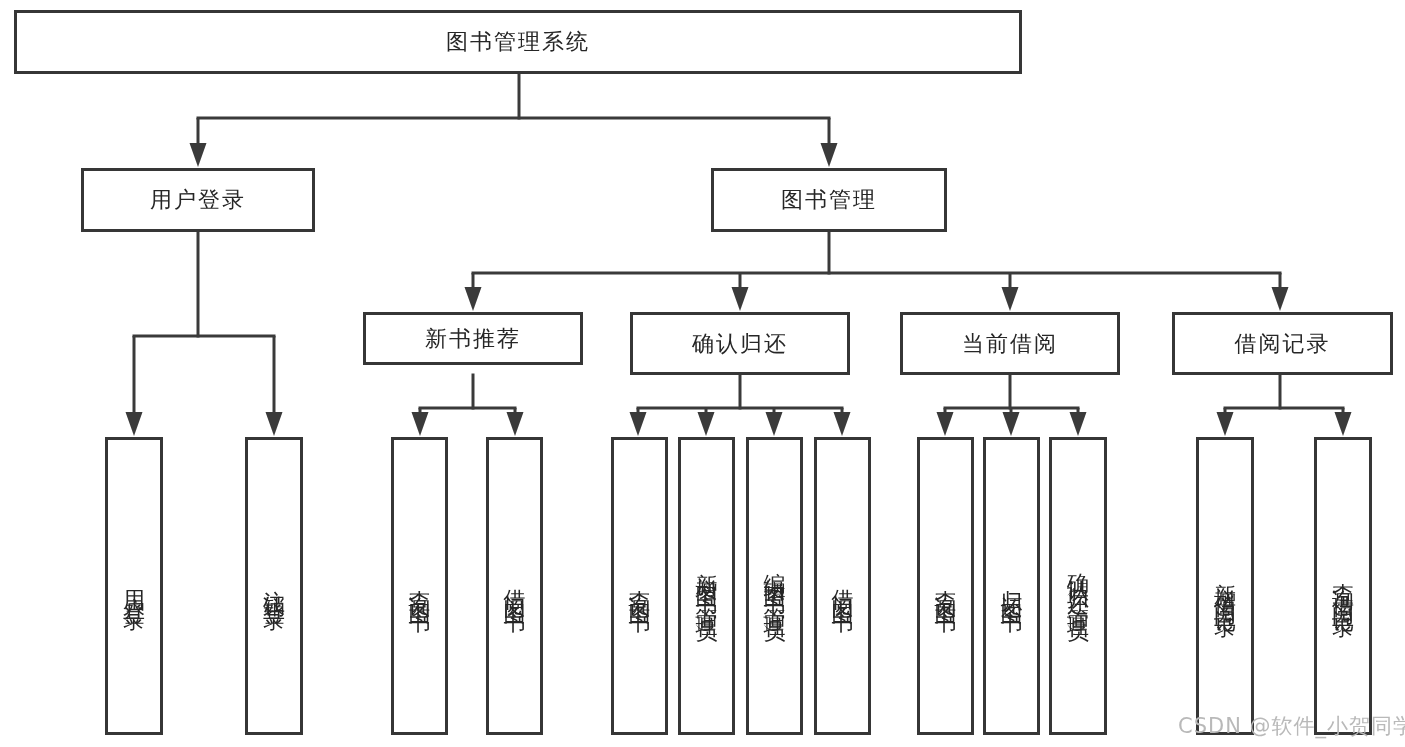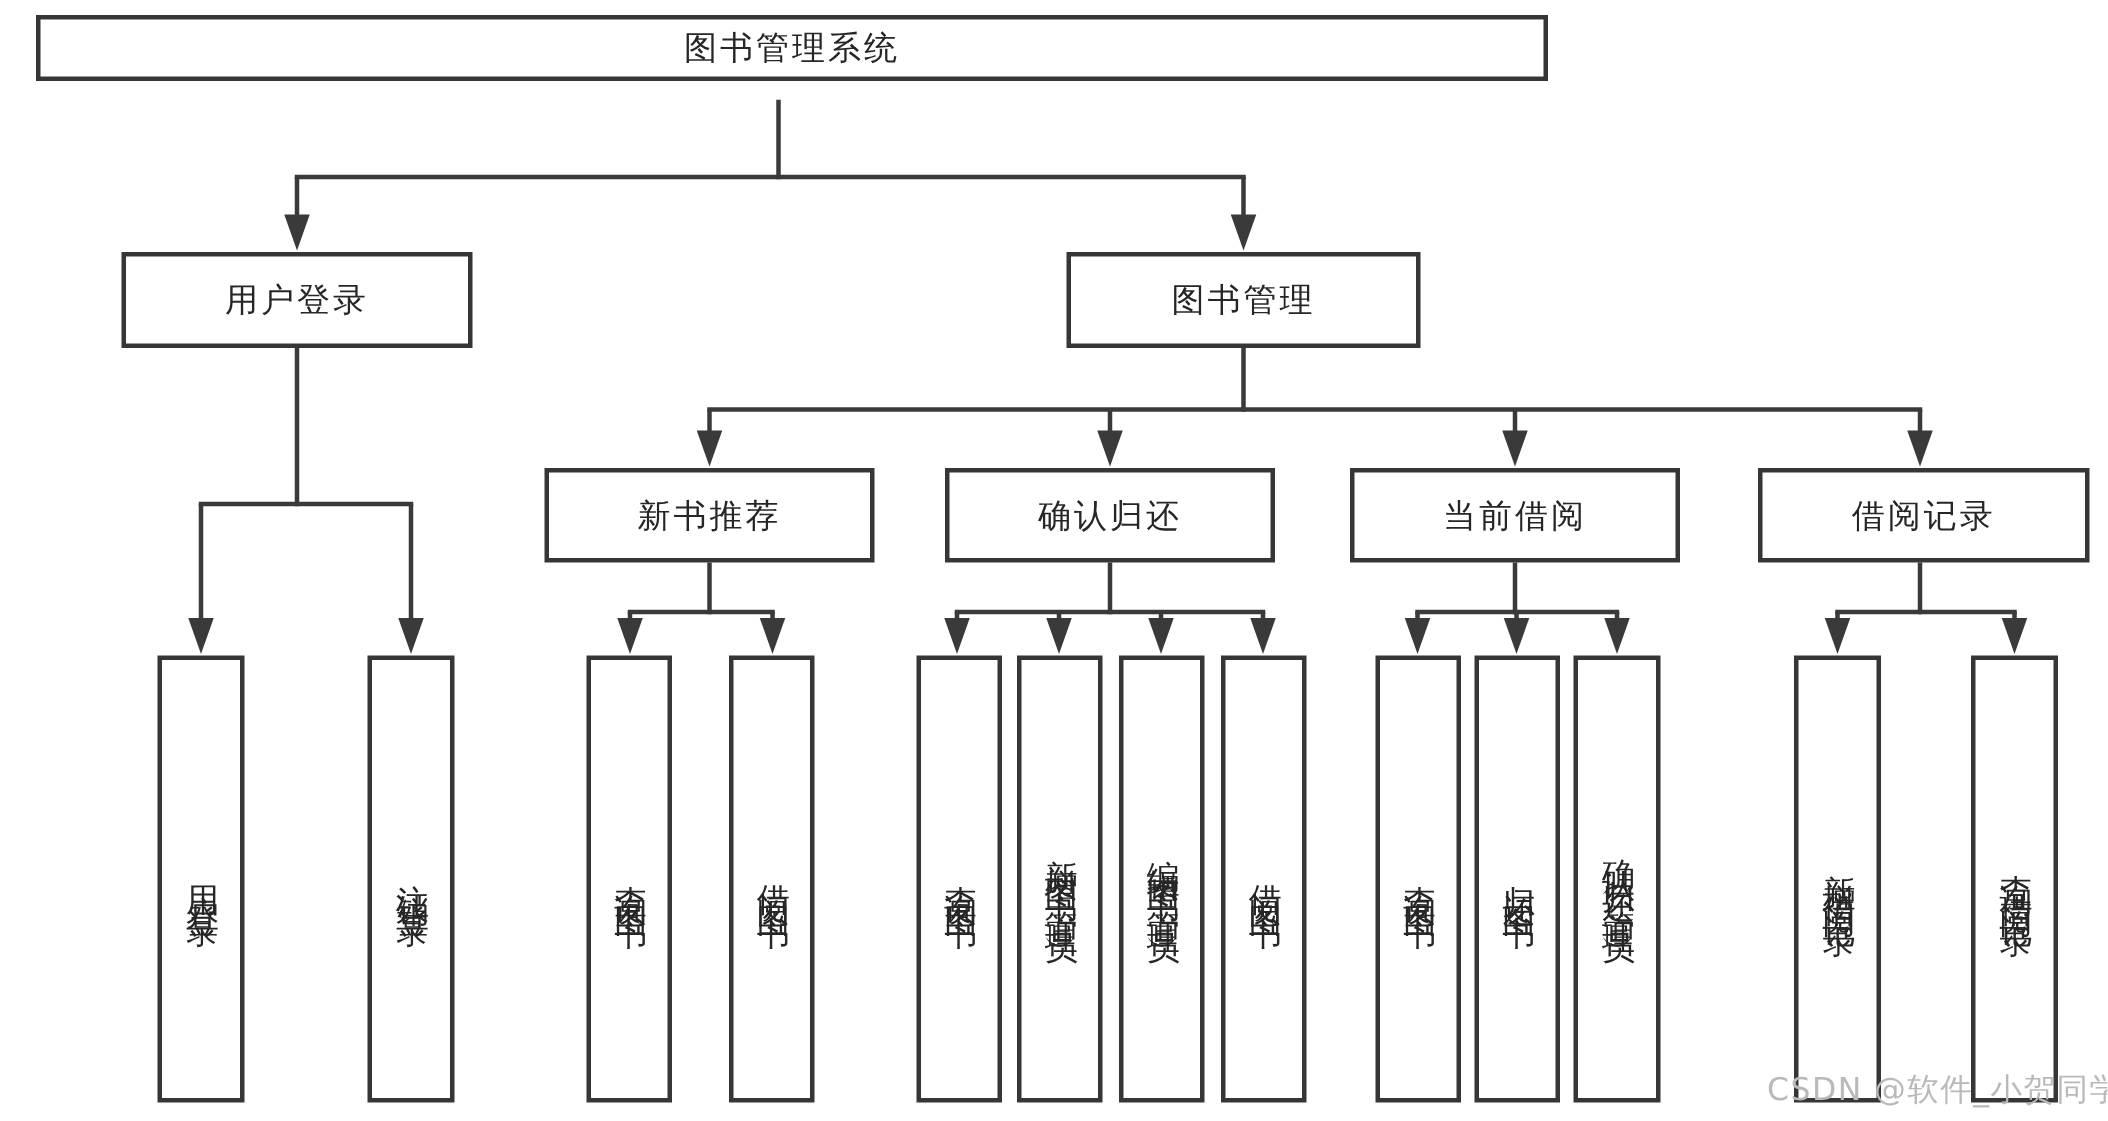--- a/index.html
+++ b/index.html
@@ -109,32 +109,32 @@
       <line x1="1011" y1="408" x2="1011" y2="424" stroke="#3a3a3a" stroke-width="3"></line>
       <polygon points="1002.5,412 1019.5,412 1011,436" fill="#3a3a3a"></polygon>
       <line x1="1078" y1="408" x2="1078" y2="424" stroke="#3a3a3a" stroke-width="3"></line>
       <polygon points="1069.5,412 1086.5,412 1078,436" fill="#3a3a3a"></polygon>
       <line x1="1225" y1="408" x2="1225" y2="424" stroke="#3a3a3a" stroke-width="3"></line>
       <polygon points="1216.5,412 1233.5,412 1225,436" fill="#3a3a3a"></polygon>
       <line x1="1343" y1="408" x2="1343" y2="424" stroke="#3a3a3a" stroke-width="3"></line>
       <polygon points="1334.5,412 1351.5,412 1343,436" fill="#3a3a3a"></polygon>
     </svg>
 
-  <div class="node" style="left:24px; top:10px; width:1008px; height:44px;">
+  <div class="node" style="left:14px; top:10px; width:1008px; height:64px;">
     <span class="h-label">图书管理系统</span>
   </div>
 
   <div class="node" style="left:81px; top:168px; width:234px; height:64px;">
     <span class="h-label">用户登录</span>
   </div>
   <div class="node" style="left:711px; top:168px; width:236px; height:64px;">
     <span class="h-label">图书管理</span>
   </div>
 
-  <div class="node" style="left:363px; top:312px; width:220px; height:63px;">
+  <div class="node" style="left:363px; top:312px; width:220px; height:53px;">
     <span class="h-label">新书推荐</span>
   </div>
   <div class="node" style="left:630px; top:312px; width:220px; height:63px;">
     <span class="h-label">确认归还</span>
   </div>
   <div class="node" style="left:1172px; top:312px; width:221px; height:63px;">
     <span class="h-label">借阅记录</span>
   </div>
   <div class="node" style="left:900px; top:312px; width:220px; height:63px;">
     <span class="h-label">当前借阅</span>

